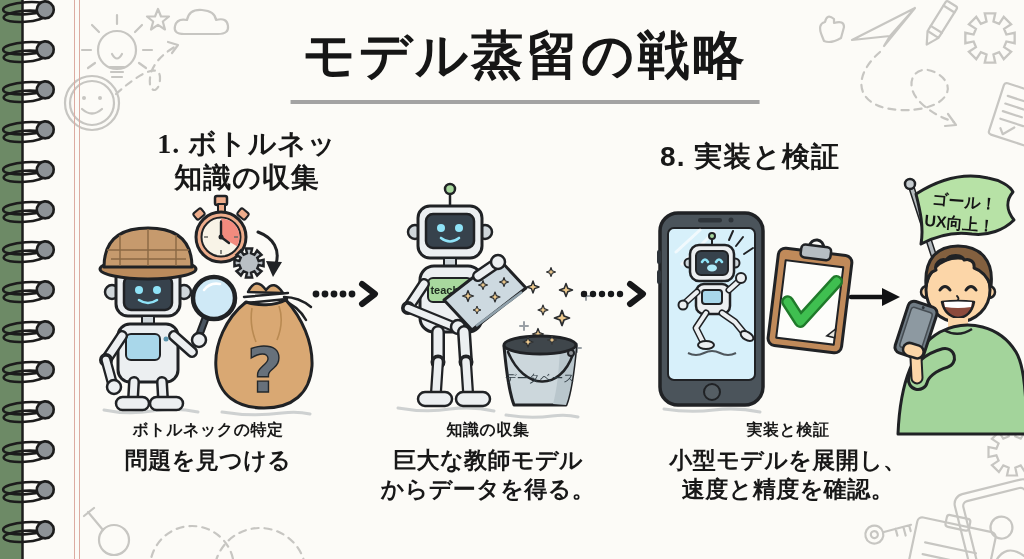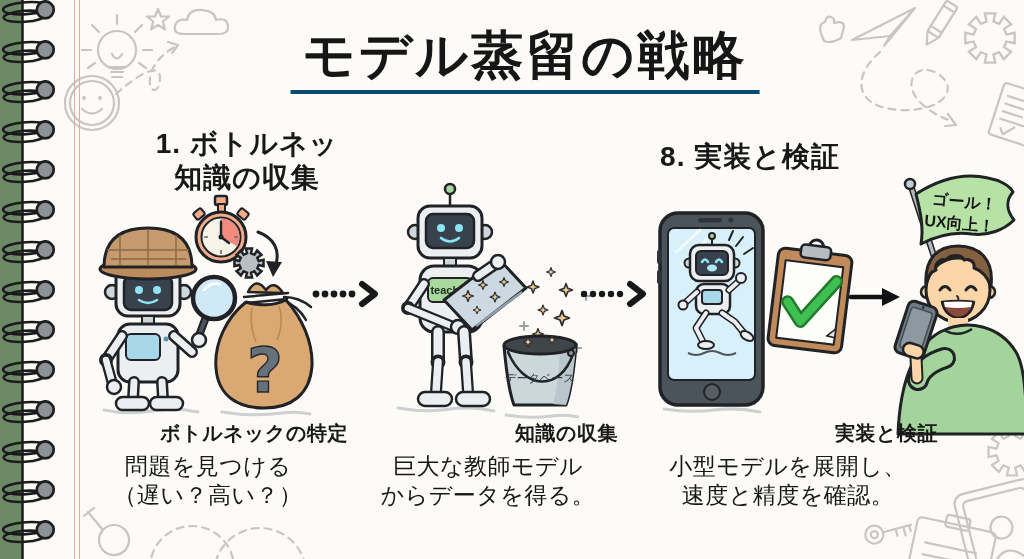--- a/index.html
+++ b/index.html
@@ -3,30 +3,30 @@
 <meta charset="utf-8">
 <style>
   html,body{margin:0;padding:0;}
   body{font-family:"Liberation Sans","DejaVu Sans",sans-serif;background:#e8e8e8;}
   .stage{position:relative;width:1024px;height:559px;background:#fcfbf7;overflow:hidden;}
   .layer{position:absolute;inset:0;width:1024px;height:559px;}
   .margin-line{position:absolute;left:74px;top:0;bottom:0;width:4px;
     border-left:1.5px solid #dcaba1;border-right:1.5px solid #dcaba1;}
   .title-wrap{position:absolute;top:26px;left:525px;transform:translateX(-50%);z-index:6;}
   .title{display:inline-block;font-size:52px;font-weight:700;letter-spacing:3px;color:#161616;
-    border-bottom:4px solid #0c4a6e;padding:0 12px 4px 12px;white-space:nowrap;line-height:1.15;}
+    border-bottom:4px solid #a3a3a3;padding:0 12px 14px 12px;white-space:nowrap;line-height:1.15;}
   .step-heading{position:absolute;z-index:6;text-align:center;font-weight:700;font-size:28px;
     color:#181818;line-height:1.22;letter-spacing:1px;}
   .hl{display:block;}
-  #h1{left:112px;top:127px;width:270px;}
+  #h1{left:112px;top:127px;width:270px;font-family:Liberation Serif, serif;}
   #h2{left:390px;top:140px;width:240px;}
   #h3{left:640px;top:140px;width:220px;}
   .caption{position:absolute;z-index:6;text-align:center;color:#181818;top:420px;}
-  .cap-title{display:block;font-weight:700;font-size:20px;margin-bottom:5px;letter-spacing:.5px;text-align:right;}
-  .cap-line{display:block;font-weight:400;font-size:23px;line-height:1.26;letter-spacing:.5px;}
+  .cap-title{display:block;font-weight:700;font-size:16px;margin-bottom:5px;letter-spacing:.5px;}
+  .cap-line{display:block;font-weight:700;font-size:23px;line-height:1.26;letter-spacing:.5px;}
   #c1{left:68px;width:280px;}
   #c2{left:358px;width:260px;}
   #c3{left:638px;width:300px;}
   
   .dood{fill:none;stroke:#c7c6c2;stroke-width:2.2;stroke-linecap:round;stroke-linejoin:round;}
   .doodD{fill:none;stroke:#c7c6c2;stroke-width:2.2;stroke-linecap:round;stroke-linejoin:round;stroke-dasharray:7 6;}
   .o3{stroke:#202225;stroke-width:3;stroke-linecap:round;stroke-linejoin:round;}
   .o25{stroke:#202225;stroke-width:2.5;stroke-linecap:round;stroke-linejoin:round;}
   .o2{stroke:#202225;stroke-width:2;stroke-linecap:round;stroke-linejoin:round;}
   .none{fill:none;}
@@ -433,21 +433,20 @@
     <span class="hl">1. ボトルネッ</span>
     <span class="hl">知識の収集</span>
   </div>
   <div class="step-heading" id="h3">
     <span class="hl">8. 実装と検証</span>
   </div>
 
   <div class="caption" id="c1">
     <span class="cap-title">ボトルネックの特定</span>
     <span class="cap-line">問題を見つける</span>
-    <span class="cap-line">（遅い？高い？）</span>
   </div>
   <div class="caption" id="c3">
     <span class="cap-title">実装と検証</span>
     <span class="cap-line">小型モデルを展開し、</span>
     <span class="cap-line">速度と精度を確認。</span>
   </div>
   <div class="caption" id="c2">
     <span class="cap-title">知識の収集</span>
     <span class="cap-line">巨大な教師モデル</span>
     <span class="cap-line">からデータを得る。</span>

